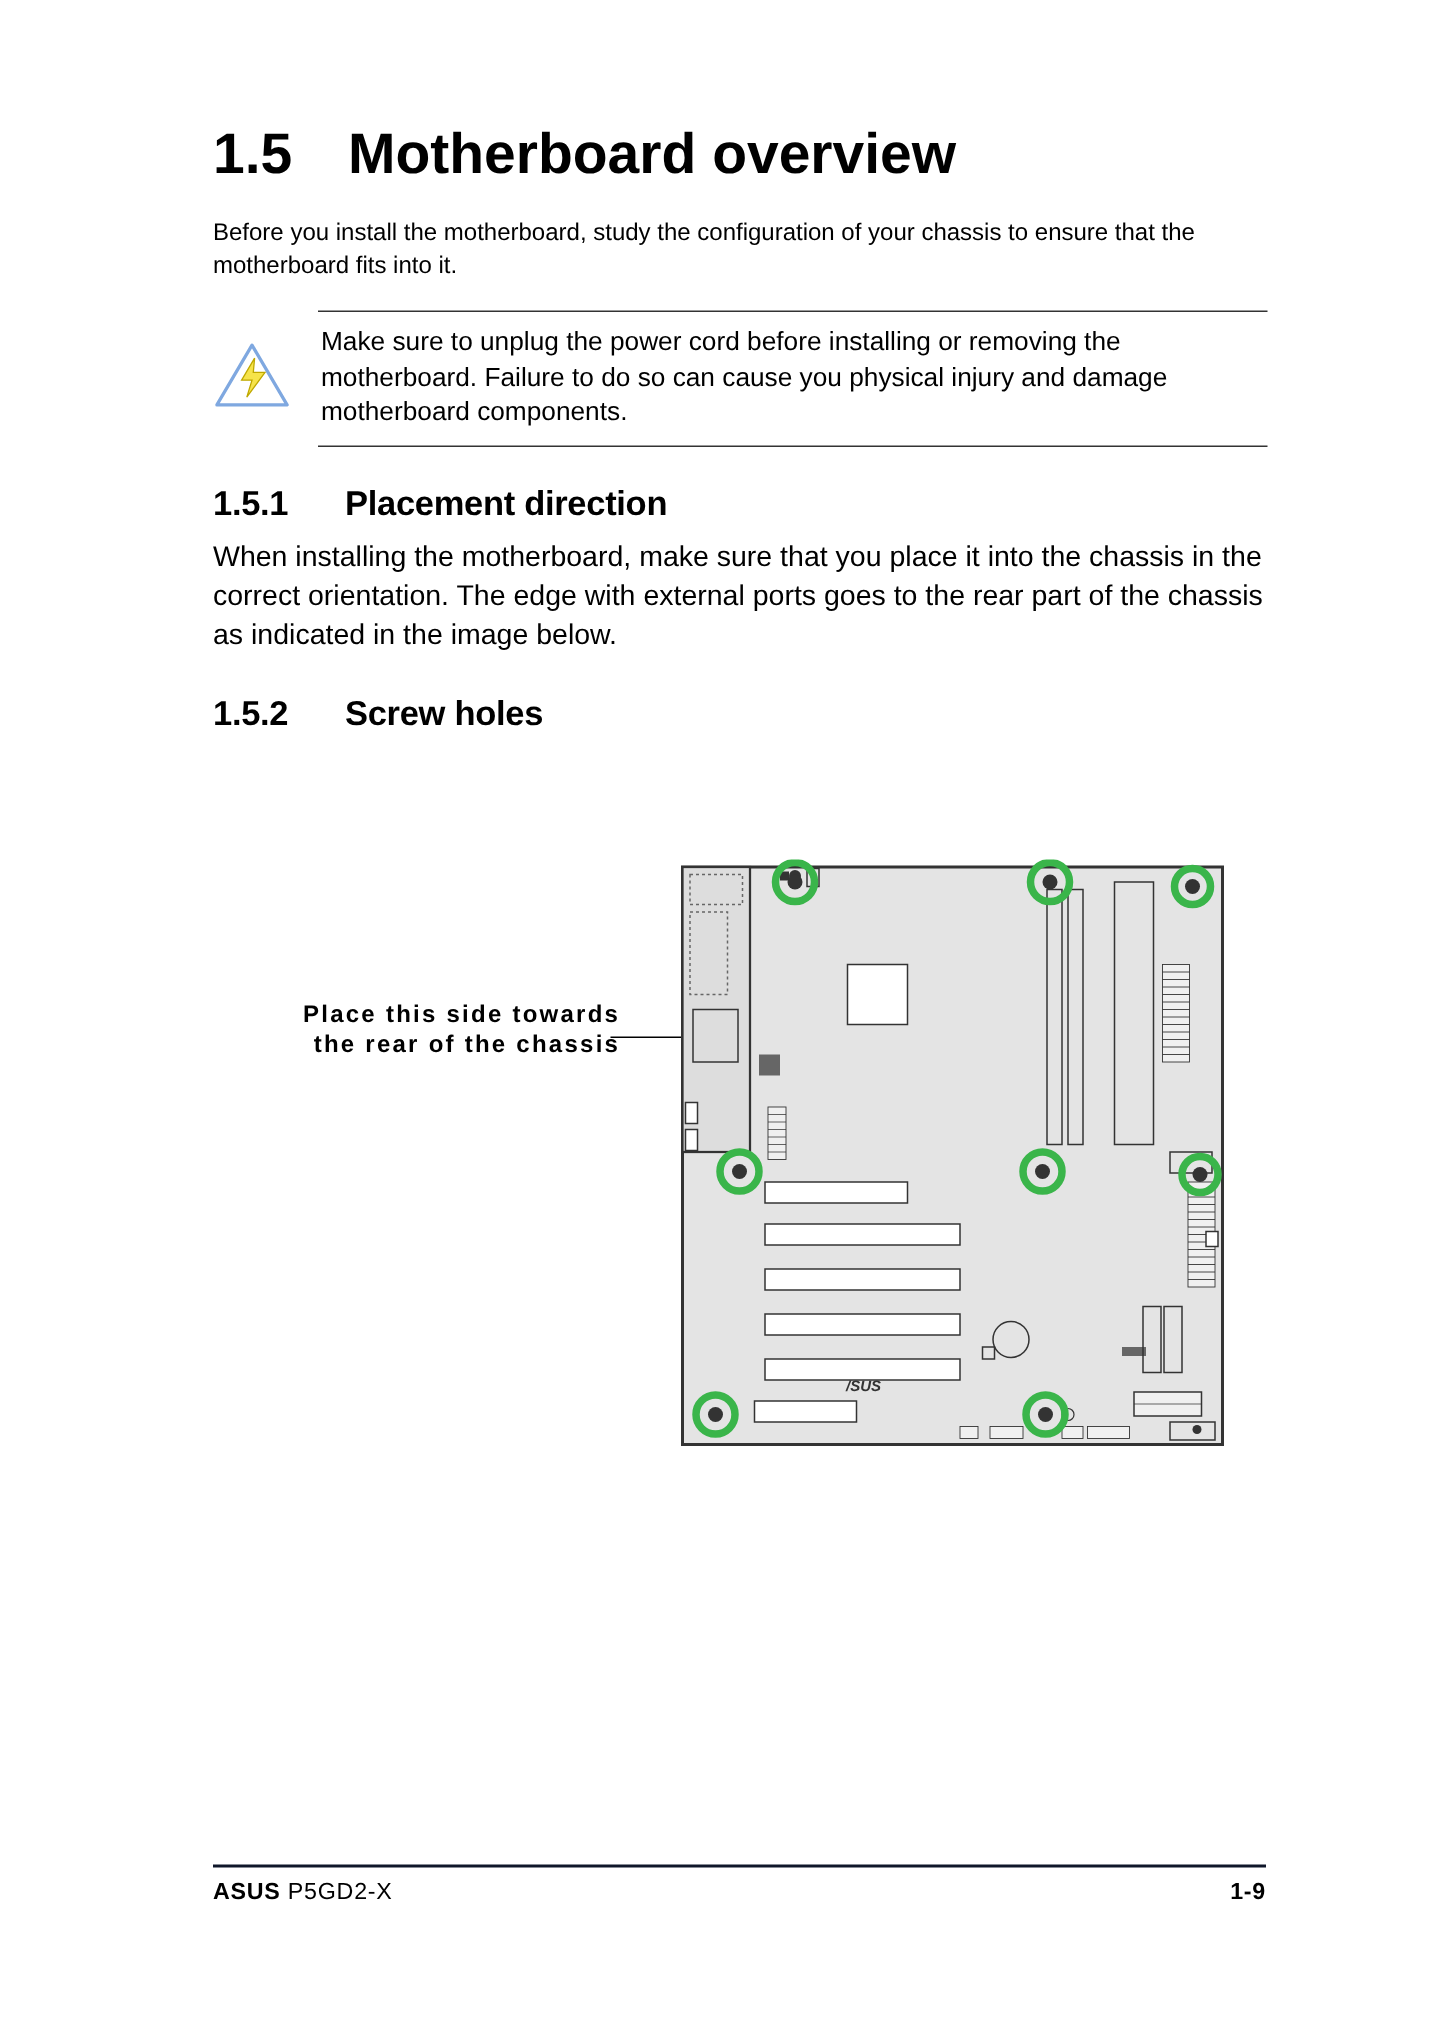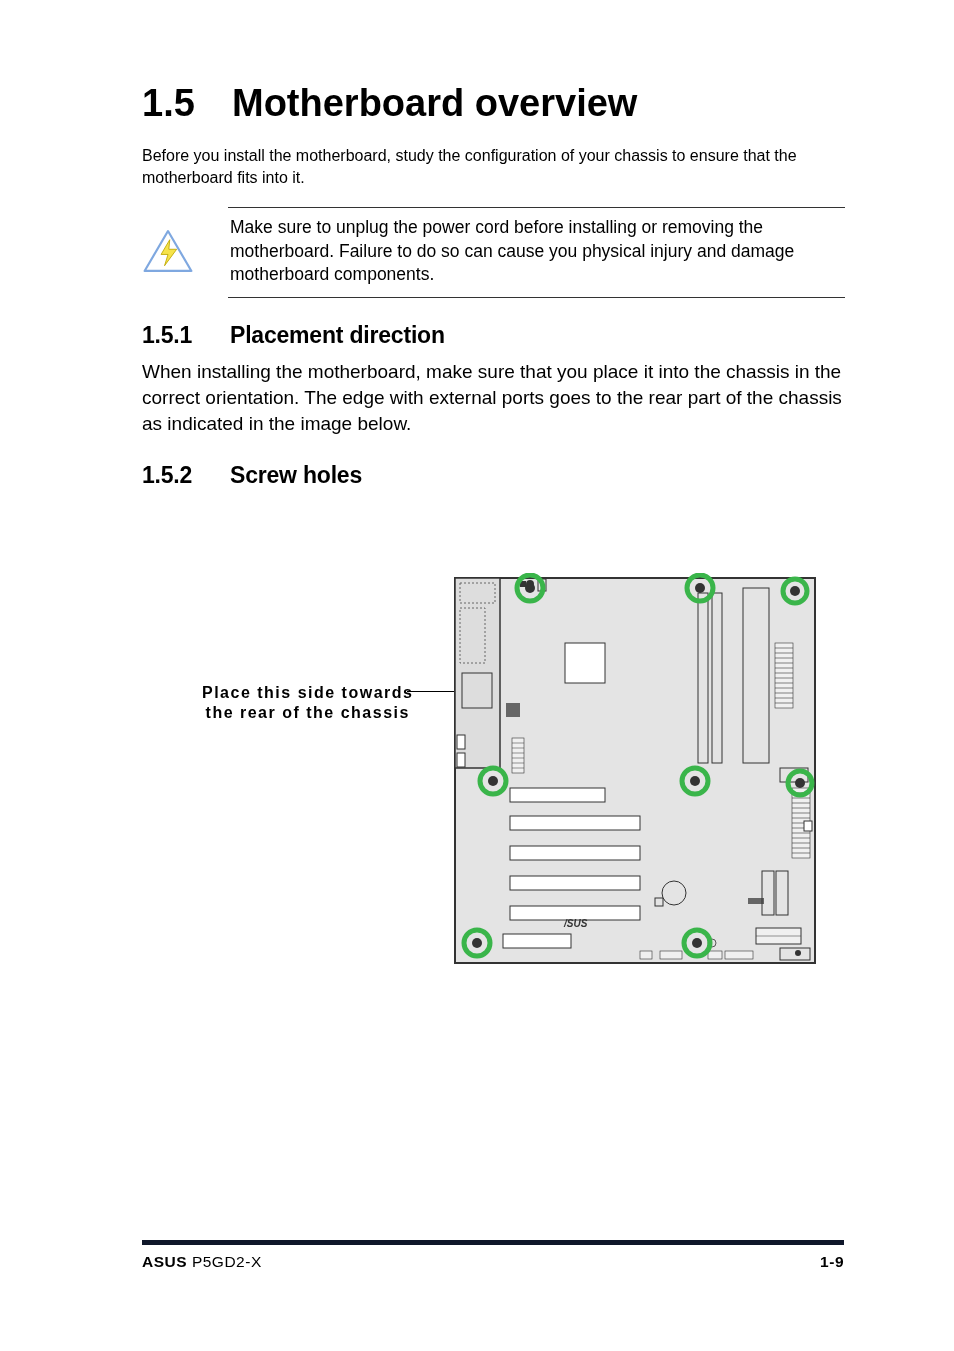--- a/index.html
+++ b/index.html
@@ -34,47 +34,46 @@
       flex: 0 0 70px;
       padding-right: 8px;
     }
     .callout-body {
       flex: 1;
       border-top: 1px solid #333;
       border-bottom: 1px solid #333;
       padding: 8px 2px 10px 2px;
       font-size: 17.5px;
       line-height: 1.35;
-      margin-left: 16px;
     }
     .h2 {
       font-size: 23px;
       font-weight: bold;
       margin: 24px 0 10px 0;
       letter-spacing: -0.2px;
     }
     .h2 .num { display: inline-block; width: 88px; }
     .sec-p {
       font-size: 19px;
       line-height: 1.38;
     }
     .board-area {
       position: relative;
       height: 440px;
       margin-top: 32px;
     }
     .rear-label {
       position: absolute;
       left: 60px;
-      top: 110px;
+      top: 94px;
       font-size: 16px;
       font-weight: bold;
       letter-spacing: 1.5px;
       line-height: 1.3;
-      text-align: center;
+      text-align: right;
     }
     .rear-line {
       position: absolute;
       left: 265px;
       top: 118px;
       width: 65px;
       height: 1px;
       background: #000;
     }
     .board-svg-wrap {
@@ -82,21 +81,21 @@
       left: 308px;
       top: 0;
       width: 370px;
       height: 395px;
     }
     .footer {
       position: absolute;
       bottom: 80px;
       left: 142px;
       right: 110px;
-      border-top: 5px solid #0f172a;
+      border-top: 2px solid #0f172a;
       padding-top: 8px;
       display: flex;
       justify-content: space-between;
       font-size: 15.5px;
       letter-spacing: 0.5px;
     }
     .footer .left b { font-weight: bold; }
     .footer .right { font-weight: 600; }
   </style>
 </head>

